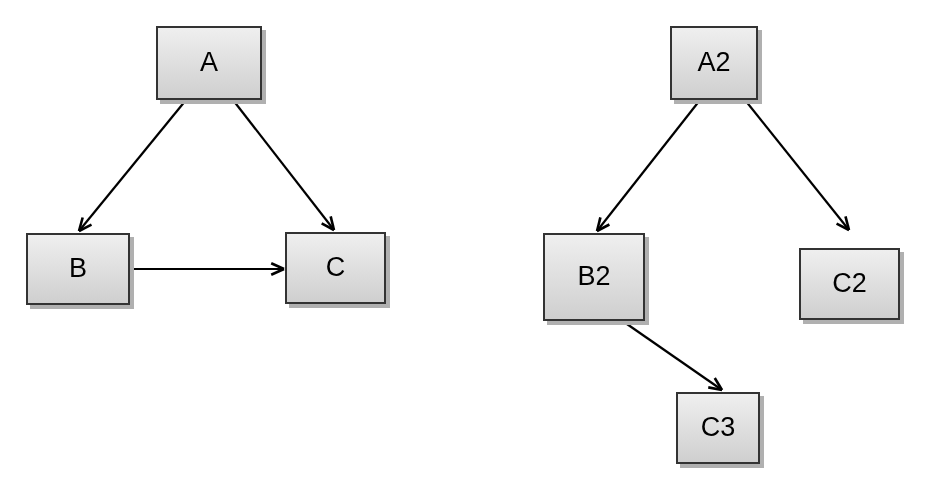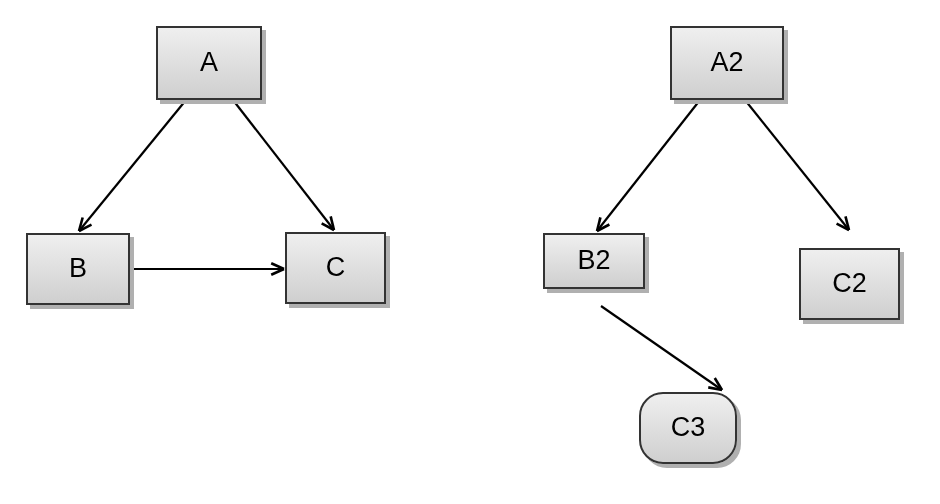--- a/index.html
+++ b/index.html
@@ -90,26 +90,26 @@
 
   <div class="node" style="left: 156px; top: 26px; width: 106px; height: 74px; border-color: rgb(51, 51, 51); color: rgb(0, 0, 0); background: linear-gradient(rgb(239, 239, 239) 0%, rgb(207, 207, 207) 100%); box-shadow: rgb(176, 176, 176) 4px 4px 0px 0px;">
     <span class="node-label">A</span>
   </div>
   <div class="node" style="left: 26px; top: 233px; width: 104px; height: 72px; border-color: rgb(51, 51, 51); color: rgb(0, 0, 0); background: linear-gradient(rgb(239, 239, 239) 0%, rgb(207, 207, 207) 100%); box-shadow: rgb(176, 176, 176) 4px 4px 0px 0px;">
     <span class="node-label">B</span>
   </div>
   <div class="node" style="left: 285px; top: 232px; width: 101px; height: 72px; border-color: rgb(51, 51, 51); color: rgb(0, 0, 0); background: linear-gradient(rgb(239, 239, 239) 0%, rgb(207, 207, 207) 100%); box-shadow: rgb(176, 176, 176) 4px 4px 0px 0px;">
     <span class="node-label">C</span>
   </div>
-  <div class="node" style="left: 670px; top: 26px; width: 114px; height: 74px; border-color: rgb(51, 51, 51); color: rgb(0, 0, 0); background: linear-gradient(rgb(239, 239, 239) 0%, rgb(207, 207, 207) 100%); box-shadow: rgb(176, 176, 176) 4px 4px 0px 0px;">
+  <div class="node" style="left: 670px; top: 26px; width: 88px; height: 74px; border-color: rgb(51, 51, 51); color: rgb(0, 0, 0); background: linear-gradient(rgb(239, 239, 239) 0%, rgb(207, 207, 207) 100%); box-shadow: rgb(176, 176, 176) 4px 4px 0px 0px;">
     <span class="node-label">A2</span>
   </div>
-  <div class="node" style="left: 543px; top: 233px; width: 102px; height: 56px; border-color: rgb(51, 51, 51); color: rgb(0, 0, 0); background: linear-gradient(rgb(239, 239, 239) 0%, rgb(207, 207, 207) 100%); box-shadow: rgb(176, 176, 176) 4px 4px 0px 0px;">
+  <div class="node" style="left: 543px; top: 233px; width: 102px; height: 88px; border-color: rgb(51, 51, 51); color: rgb(0, 0, 0); background: linear-gradient(rgb(239, 239, 239) 0%, rgb(207, 207, 207) 100%); box-shadow: rgb(176, 176, 176) 4px 4px 0px 0px;">
     <span class="node-label">B2</span>
   </div>
   <div class="node" style="left: 799px; top: 248px; width: 101px; height: 72px; border-color: rgb(51, 51, 51); color: rgb(0, 0, 0); background: linear-gradient(rgb(239, 239, 239) 0%, rgb(207, 207, 207) 100%); box-shadow: rgb(176, 176, 176) 4px 4px 0px 0px;">
     <span class="node-label">C2</span>
   </div>
-  <div class="node" style="left: 639px; top: 392px; width: 98px; height: 72px; border-color: rgb(51, 51, 51); color: rgb(0, 0, 0); background: linear-gradient(rgb(239, 239, 239) 0%, rgb(207, 207, 207) 100%); box-shadow: rgb(176, 176, 176) 4px 4px 0px 0px; border-radius: 24px;">
+  <div class="node" style="left: 676px; top: 392px; width: 84px; height: 72px; border-color: rgb(51, 51, 51); color: rgb(0, 0, 0); background: linear-gradient(rgb(239, 239, 239) 0%, rgb(207, 207, 207) 100%); box-shadow: rgb(176, 176, 176) 4px 4px 0px 0px;">
     <span class="node-label">C3</span>
   </div>
 
 </div>
 
 </body></html>

